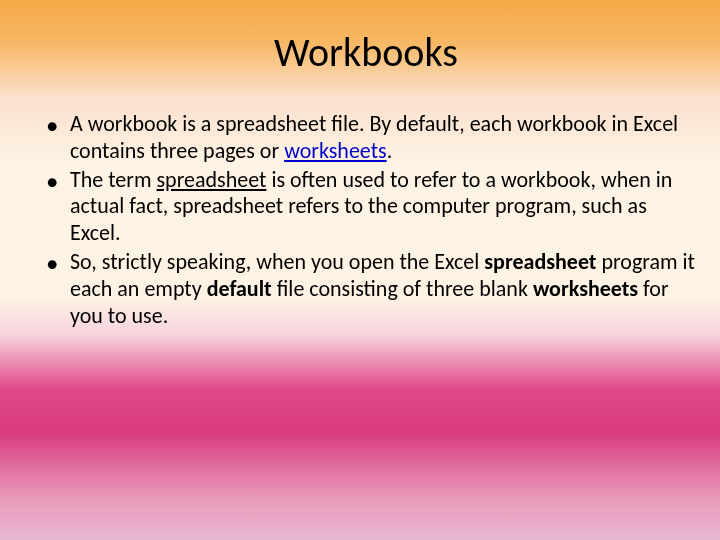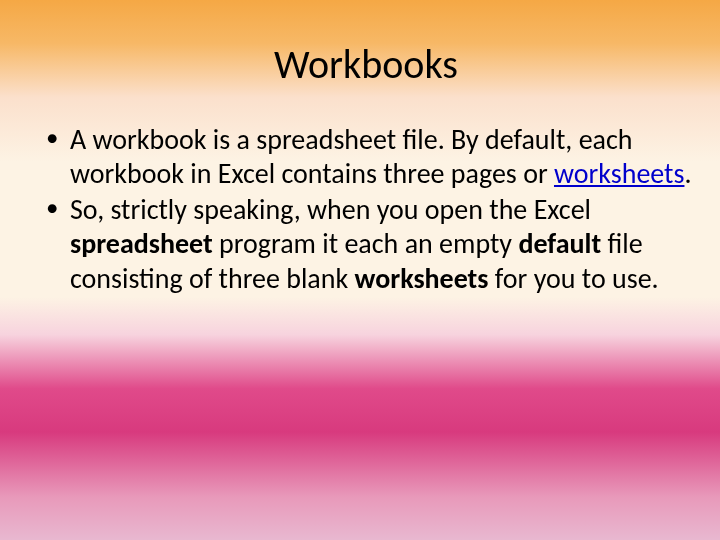--- a/index.html
+++ b/index.html
@@ -18,32 +18,31 @@
       #e04a8a 72%,
       #d83a7e 80%,
       #e899ba 92%,
       #e8b8d0 100%);
     position: relative;
   }
   .slide {
     width: 720px;
     height: 482px;
     padding: 22px 24px 36px 36px;
-    margin-top: 12px;
   }
   .title {
     font-size: 40px;
     color: #000;
     text-align: center;
     font-weight: 400;
     margin-bottom: 34px;
     margin-top: 6px;
   }
   .content {
-    font-size: 28px;
+    font-size: 22px;
     color: #000;
     line-height: 1.22;
   }
   ul {
     list-style: none;
     padding-left: 0;
   }
   li {
     position: relative;
     padding-left: 34px;
@@ -71,17 +70,20 @@
 <body>
 
 <div class="slide">
   <h1 class="title">Workbooks</h1>
   <div class="content">
     <ul>
       <li>
         <span>A workbook is a spreadsheet file. By default, each workbook in Excel contains three pages or </span><span class="link">worksheets</span><span>.</span>
       </li>
       <li>
+        <span>The term </span><span class="uline">spreadsheet</span><span> is often used to refer to a workbook, when in actual fact, spreadsheet refers to the computer program, such as Excel.</span>
+      </li>
+      <li>
         <span>So, strictly speaking, when you open the Excel </span><span class="bold">spreadsheet</span><span> program it each an empty </span><span class="bold">default</span><span> file consisting of three blank </span><span class="bold">worksheets</span><span> for you to use.</span>
       </li>
     </ul>
   </div>
 </div>
 
 </body></html>

